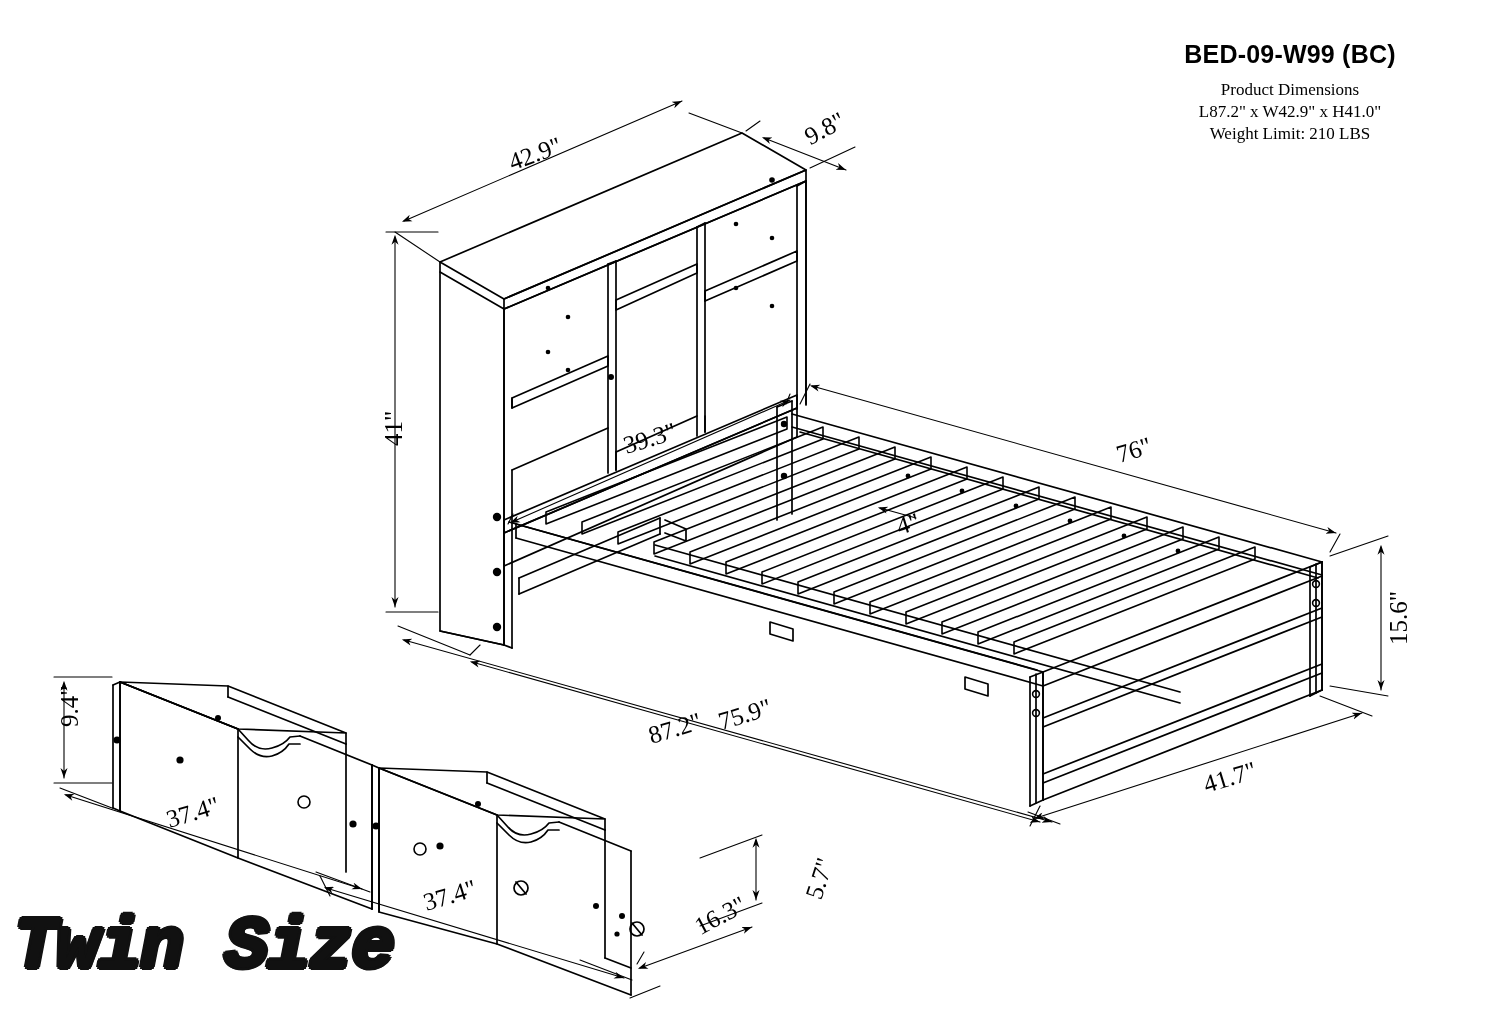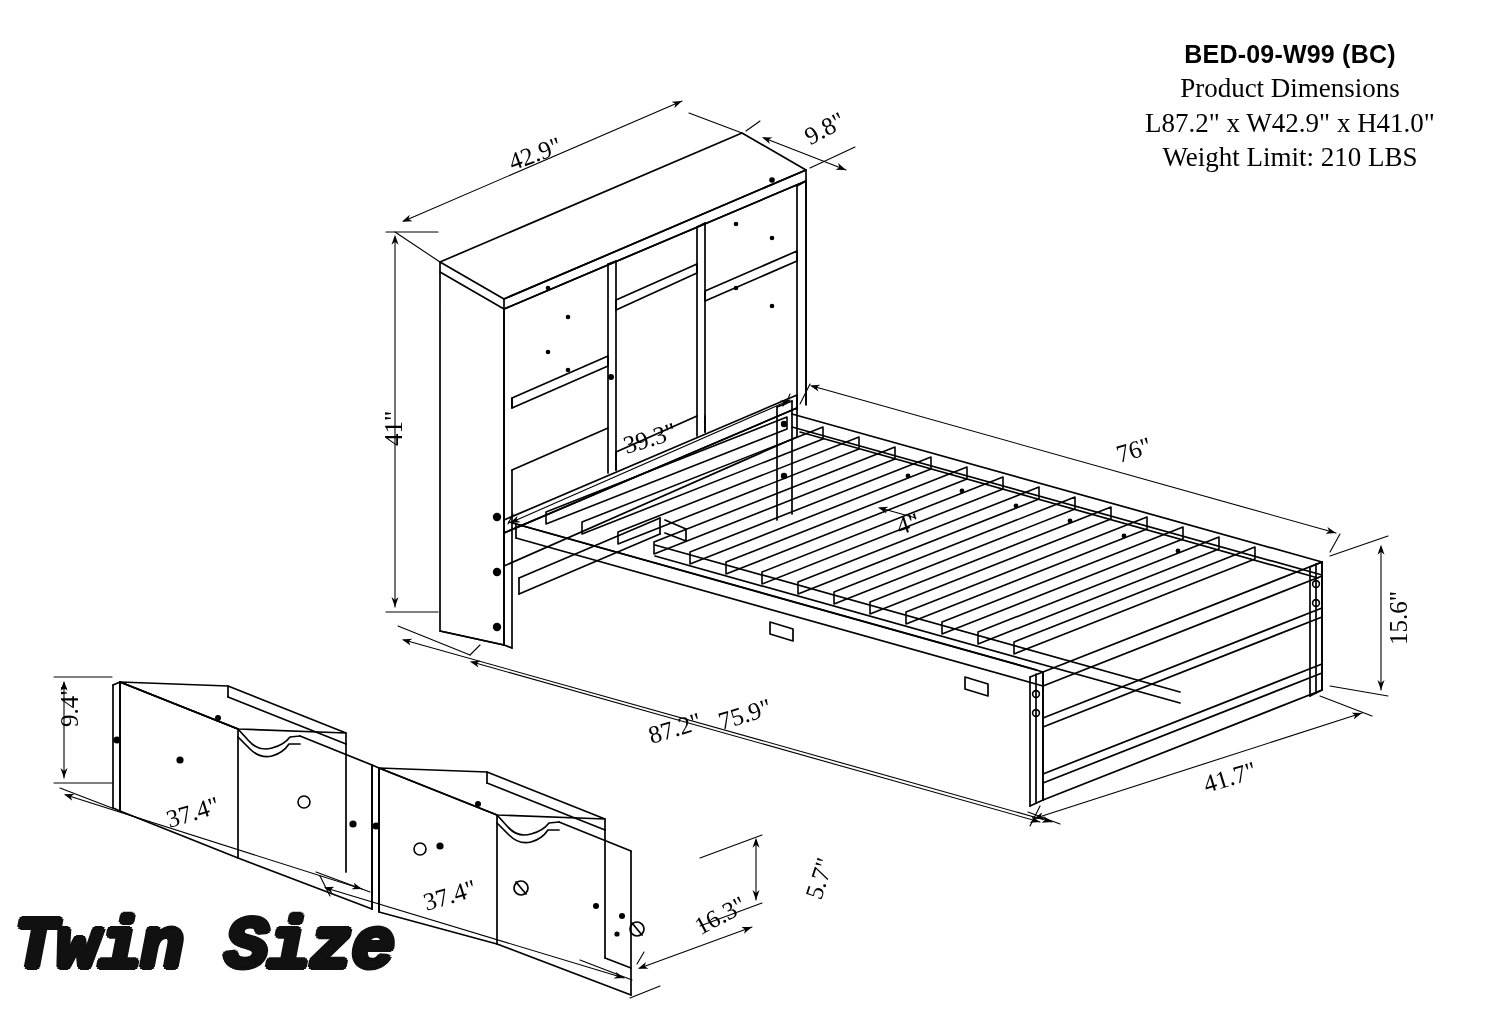--- a/index.html
+++ b/index.html
@@ -34,26 +34,26 @@
     top: 38px;
     width: 400px;
     text-align: center;
     line-height: 1.28;
   }
   #title-block .model {
     font-family: "Liberation Sans", sans-serif;
     font-size: 25px;
     font-weight: bold;
     letter-spacing: 0.2px;
-    margin-bottom: 1px;
+    margin-bottom: 9px;
     white-space: nowrap;
   }
   #title-block .specline {
     font-family: "Liberation Serif", serif;
-    font-size: 27px;
+    font-size: 17px;
     white-space: nowrap;
   }
 
   
   #twin-size-badge {
     position: absolute;
     left: 8px;
     top: 893px;
     width: 368px;
     height: 116px;

